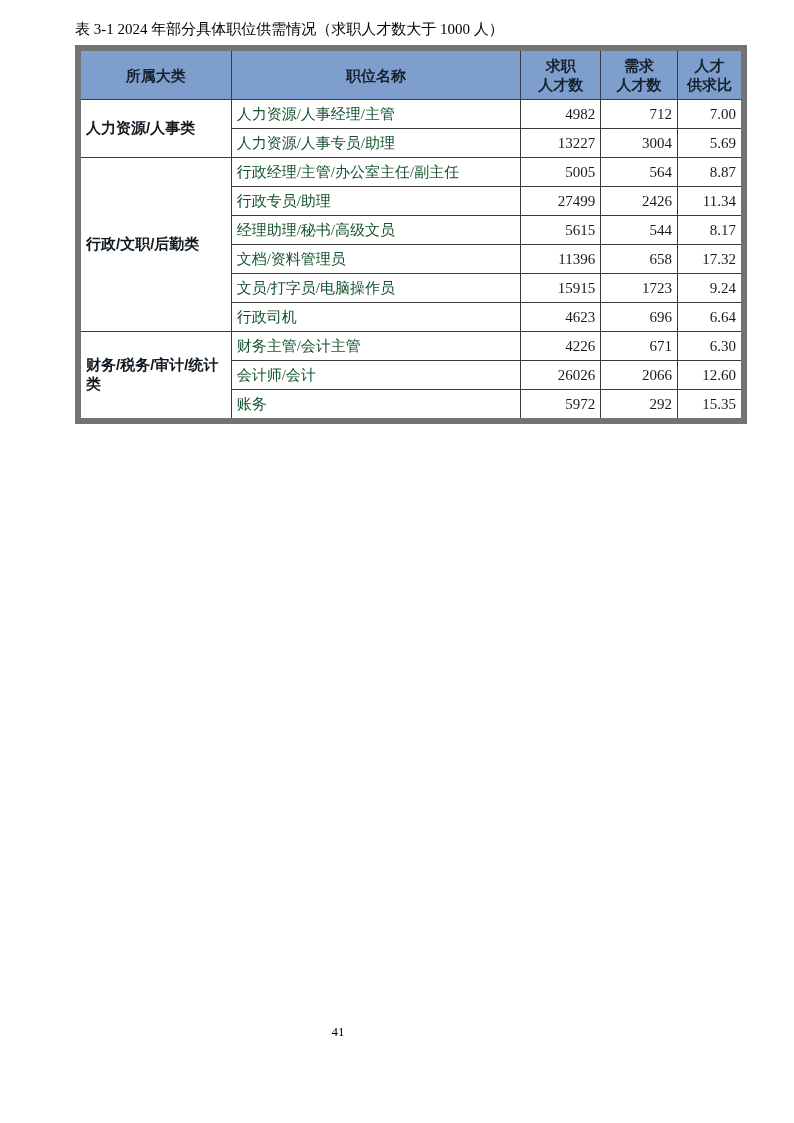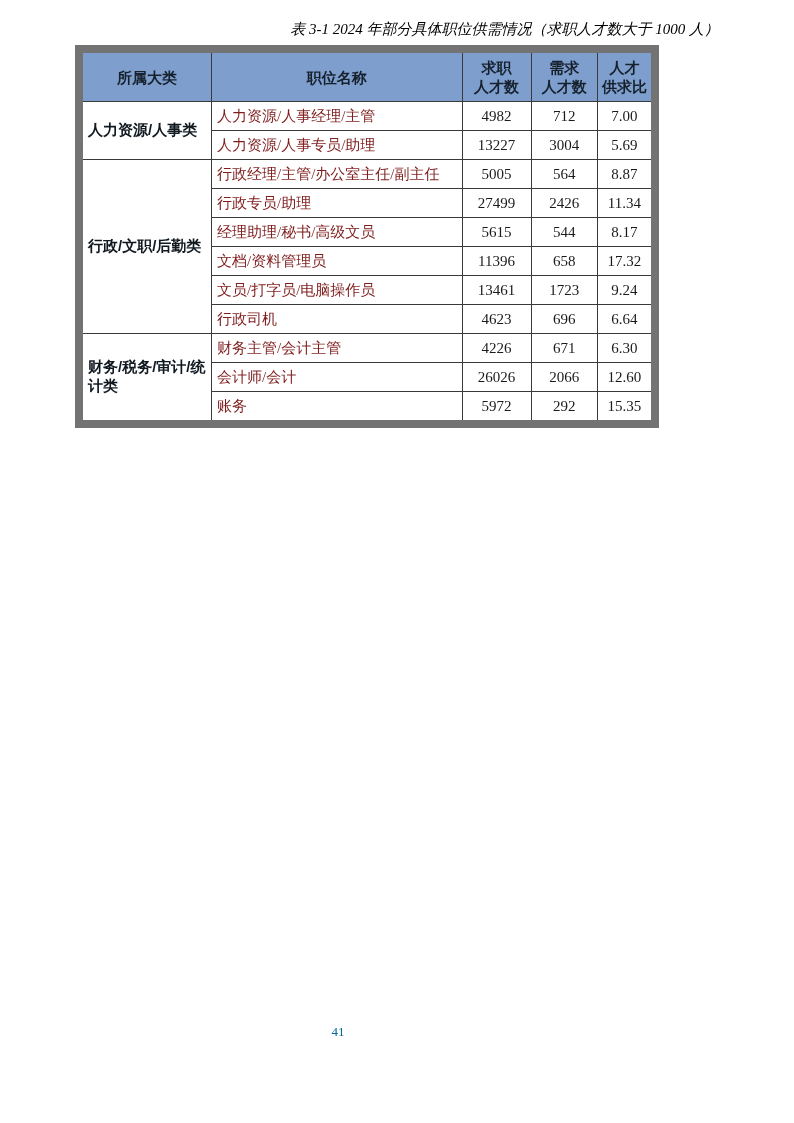--- a/index.html
+++ b/index.html
@@ -29,30 +29,29 @@
   .para {
     margin: 0;
     font-size: 21px;
     line-height: 41px;
     text-align: justify;
     text-indent: 2em;
     color: #141414;
   }
   .table-caption {
     margin: 14px 0 6px 0;
-    text-align: right;
+    text-align: left;
     font-size: 15px;
     color: #000000;
-    font-style: italic;
   }
   table.supply-demand {
-    width: 584px;
+    width: 672px;
     border-collapse: collapse;
     table-layout: fixed;
-    border: 8px solid #737373;
+    border: 6px solid #737373;
   }
   table.supply-demand th, table.supply-demand td {
     border: 1px solid #3a3a3a;
     overflow: hidden;
   }
   col.c-cat { width: 23%; }
   col.c-pos { width: 43.5%; }
   col.c-seek { width: 12%; }
   col.c-dem { width: 11.5%; }
   col.c-ratio { width: 10%; }
@@ -77,29 +76,29 @@
     background: #ffffff;
   }
   td.cat {
     font-family: "Liberation Sans", "DejaVu Sans", sans-serif;
     font-weight: bold;
     font-size: 15px;
     text-align: left;
     color: #101820;
     border-radius: 17px;
   }
-  td.pos { text-align: left; color: #7f1d1d; }
-  td.num { text-align: center; color: #1a1a1a; }
+  td.pos { text-align: left; color: #14532d; }
+  td.num { text-align: right; color: #1a1a1a; }
   .page-number {
     position: absolute;
     top: 1024px; left: 0;
     width: 676px;
     text-align: center;
     font-size: 13px;
-    color: #0369a1;
+    color: #000000;
   }
 </style>
 </head>
 <body>
 
 <div class="content">
 
 
   <div class="body-paragraphs">
   </div>
@@ -160,21 +159,21 @@
         <td class="num">8.17</td>
       </tr>
       <tr>
         <td class="pos">文档/资料管理员</td>
         <td class="num">11396</td>
         <td class="num">658</td>
         <td class="num">17.32</td>
       </tr>
       <tr>
         <td class="pos">文员/打字员/电脑操作员</td>
-        <td class="num">13461</td>
+        <td class="num">15915</td>
         <td class="num">1723</td>
         <td class="num">9.24</td>
       </tr>
       <tr>
         <td class="pos">行政司机</td>
         <td class="num">4623</td>
         <td class="num">696</td>
         <td class="num">6.64</td>
       </tr>
       <tr>

